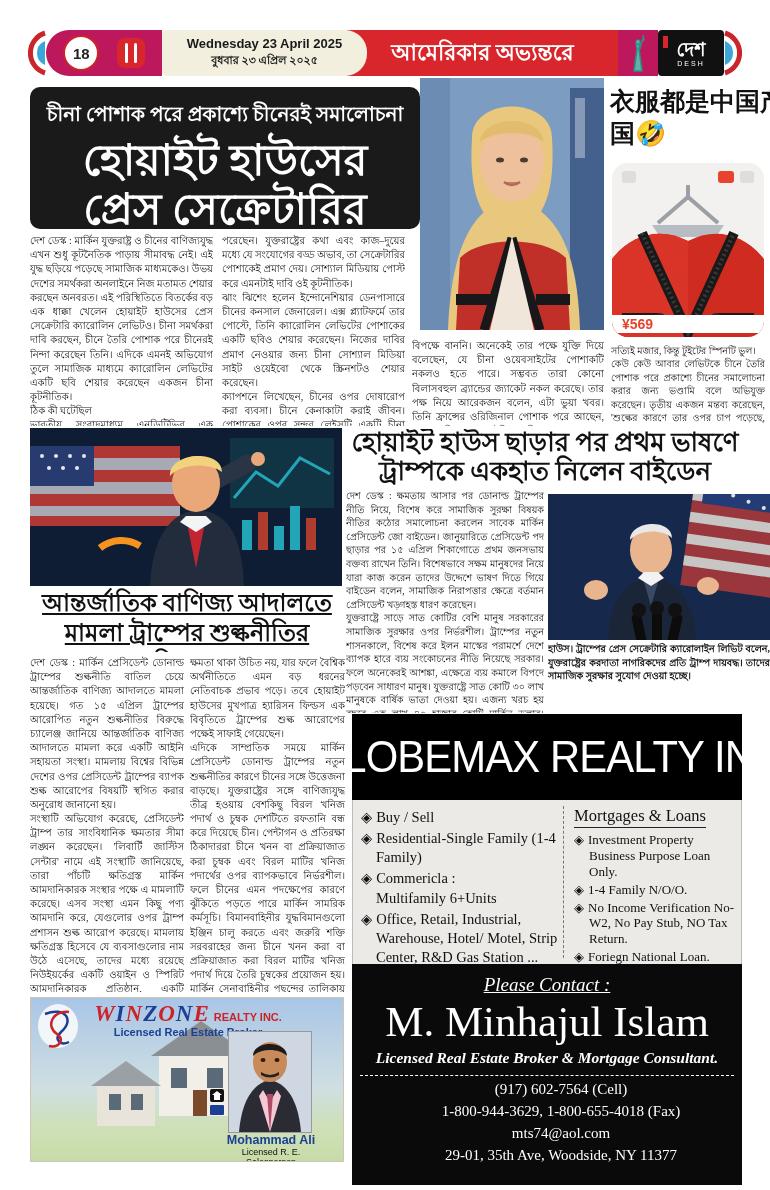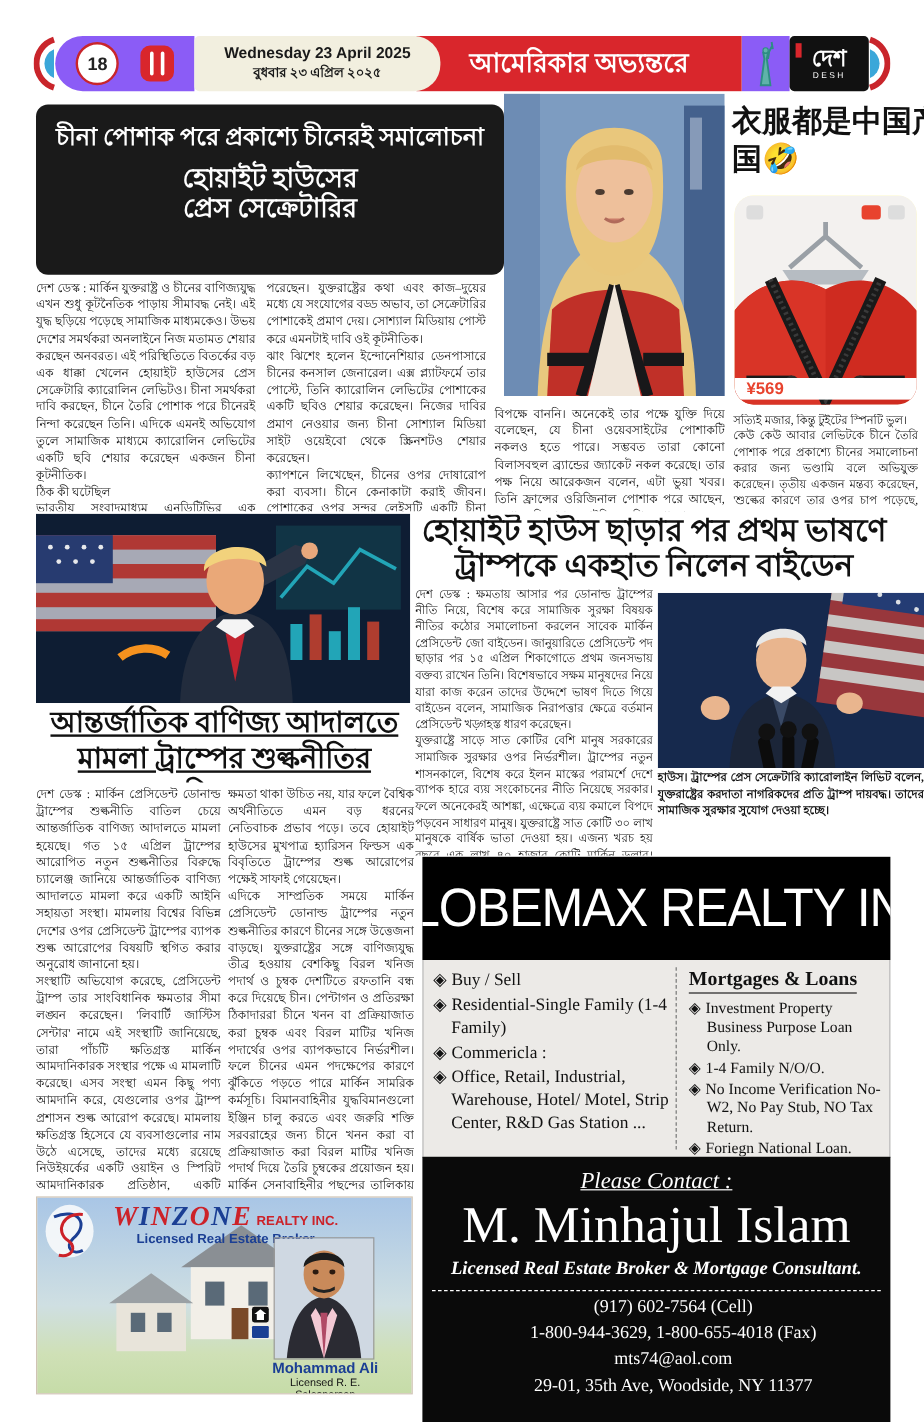--- a/index.html
+++ b/index.html
@@ -4,21 +4,21 @@
 <style>
   html,body{margin:0;padding:0;background:#ffffff;}
   .page{position:relative;width:770px;height:1190px;background:#fff;overflow:hidden;
         font-family:"Liberation Serif",serif;color:#111;}
   .abs{position:absolute;}
   .bn{text-align:justify;line-height:1.42;overflow:hidden;white-space:pre-line;}
 
   
   .hdr{top:30px;left:28px;width:714px;height:46px;display:flex;align-items:stretch;}
   .hdr .cap{flex:0 0 18px;position:relative;}
-  .hdr-pink{background:#8b5cf6;display:flex;align-items:center;}
+  .hdr-pink{background:#be185d;display:flex;align-items:center;}
   .seg-badges{flex:0 0 116px;border-radius:23px 0 0 23px;justify-content:space-evenly;}
   .page-num{width:32px;height:32px;border-radius:50%;background:#fff;border:2px solid #c9252b;
             display:flex;align-items:center;justify-content:center;font:bold 15px "Liberation Sans",sans-serif;color:#222;}
   .lantern{width:28px;height:30px;border-radius:8px;background:#d9262c;position:relative;}
   .lantern:before,.lantern:after{content:"";position:absolute;top:5px;bottom:5px;width:3px;background:#fff;border-radius:2px;}
   .lantern:before{left:8px;} .lantern:after{right:8px;}
   .seg-date{flex:0 0 205px;background:#f2efdf;border-radius:4px 22px 22px 4px;z-index:2;
             display:flex;flex-direction:column;align-items:center;justify-content:center;}
   .date-en{font:bold 13px "Liberation Sans",sans-serif;color:#1a1a1a;}
   .date-bn{font:bold 11px "Liberation Serif",serif;color:#1a1a1a;margin-top:1px;}
@@ -28,21 +28,21 @@
   .seg-logo{flex:0 0 66px;background:#111;border-radius:4px;display:flex;flex-direction:column;
             align-items:center;justify-content:center;position:relative;}
   .logo-bn{color:#fff;font-weight:bold;font-size:19px;line-height:1;}
   .logo-en{color:#fff;font:7px "Liberation Sans",sans-serif;letter-spacing:2px;margin-top:1px;}
   .logo-red{position:absolute;left:5px;top:6px;width:5px;height:12px;background:#d9262c;}
 
   
   .hl-box{left:30px;top:87px;width:390px;height:142px;background:#1a1a1a;border-radius:10px;
           color:#fff;text-align:center;overflow:hidden;}
   .kicker{font-size:20px;font-weight:bold;margin-top:12px;}
-  .hl-main{font-size:22px;font-weight:bold;line-height:1.15;margin-top:4px;}
+  .hl-main{font-size:43px;font-weight:bold;line-height:1.15;margin-top:4px;}
   .photo{overflow:hidden;}
   .china-panel{left:606px;top:85px;width:164px;height:341px;background:#fff;overflow:hidden;}
   .cn-line{font-family:"Liberation Sans",sans-serif;font-weight:bold;color:#111;font-size:25px;
            line-height:1.28;white-space:nowrap;overflow:hidden;padding-left:4px;}
   .prod-card{position:absolute;left:6px;top:78px;width:152px;height:174px;background:#fef9c3;
              border-radius:16px;overflow:hidden;}
   .price-row{position:absolute;left:0;right:0;bottom:4px;padding-left:10px;background:#fff;
              font-family:"Liberation Sans",sans-serif;}
   .price{color:#e8432e;font-weight:bold;font-size:14px;}
   .panel-col{position:absolute;left:5px;top:260px;width:154px;height:78px;font-size:9.5px;}
@@ -69,21 +69,21 @@
              display:flex;align-items:center;justify-content:center;overflow:hidden;}
   .gm-banner span{font-family:"Liberation Sans",sans-serif;font-size:45px;letter-spacing:-1px;
                   transform:scaleX(.93);white-space:nowrap;}
   .gm-body{position:absolute;top:86px;left:0;right:0;height:164px;background:#eceae7;
            border:1px solid #bbb;border-top:none;display:flex;overflow:hidden;}
   .gm-left{flex:0 0 200px;padding:8px 2px 0 8px;font-size:14.5px;line-height:1.3;}
   .gm-div{flex:0 0 0;border-left:1px dashed #777;margin:6px 0;}
   .gm-right{flex:1;padding:6px 6px 0 10px;font-size:13px;line-height:1.22;}
   .gm-item{padding-left:15px;text-indent:-15px;margin-bottom:2px;}
   .gm-item.nob{padding-left:15px;text-indent:0;}
-  .mort-title{font-weight:bold;font-size:16.5px;border-bottom:1.5px solid #222;
+  .mort-title{font-weight:normal;font-size:16.5px;border-bottom:1.5px solid #222;
               display:inline-block;padding-bottom:1px;margin-bottom:4px;}
   .blt{margin-right:4px;}
   .gm-contact{position:absolute;top:250px;left:0;right:0;bottom:0;background:#0a0a0a;color:#fff;
               text-align:center;overflow:hidden;}
   .gm-plz{font-size:19px;margin-top:10px;text-decoration:underline;font-style:italic;}
   .gm-name{font-size:43px;line-height:1.1;margin-top:2px;}
   .gm-lic{font-style:italic;font-weight:bold;font-size:15.5px;margin-top:4px;
           padding-bottom:8px;border-bottom:1px dashed #fff;margin-left:8px;margin-right:8px;}
   .gm-line{font-size:15px;margin-top:5px;padding-left:28px;}
 
@@ -306,20 +306,21 @@
 
   <div class="abs gm">
     <div class="gm-banner">
       <span>GLOBEMAX REALTY INC</span>
     </div>
     <div class="gm-body">
       <div class="gm-left">
         <div class="gm-item"><span class="blt">◈</span><span>Buy / Sell</span></div>
         <div class="gm-item"><span class="blt">◈</span><span>Residential-Single Family (1-4 Family)</span></div>
         <div class="gm-item"><span class="blt">◈</span><span>Commericla :</span></div>
+        <div class="gm-item nob"><span>Multifamily 6+Units</span></div>
         <div class="gm-item"><span class="blt">◈</span><span>Office, Retail, Industrial, Warehouse, Hotel/ Motel, Strip Center, R&amp;D Gas Station ...</span></div>
       </div>
       <div class="gm-div"></div>
       <div class="gm-right">
         <div class="mort-title">Mortgages &amp; Loans</div>
         <div class="gm-item"><span class="blt">◈</span><span>Investment Property Business Purpose Loan Only.</span></div>
         <div class="gm-item"><span class="blt">◈</span><span>1-4 Family N/O/O.</span></div>
         <div class="gm-item"><span class="blt">◈</span><span>No Income Verification No-W2, No Pay Stub, NO Tax Return.</span></div>
         <div class="gm-item"><span class="blt">◈</span><span>Foriegn National Loan.</span></div>
         

